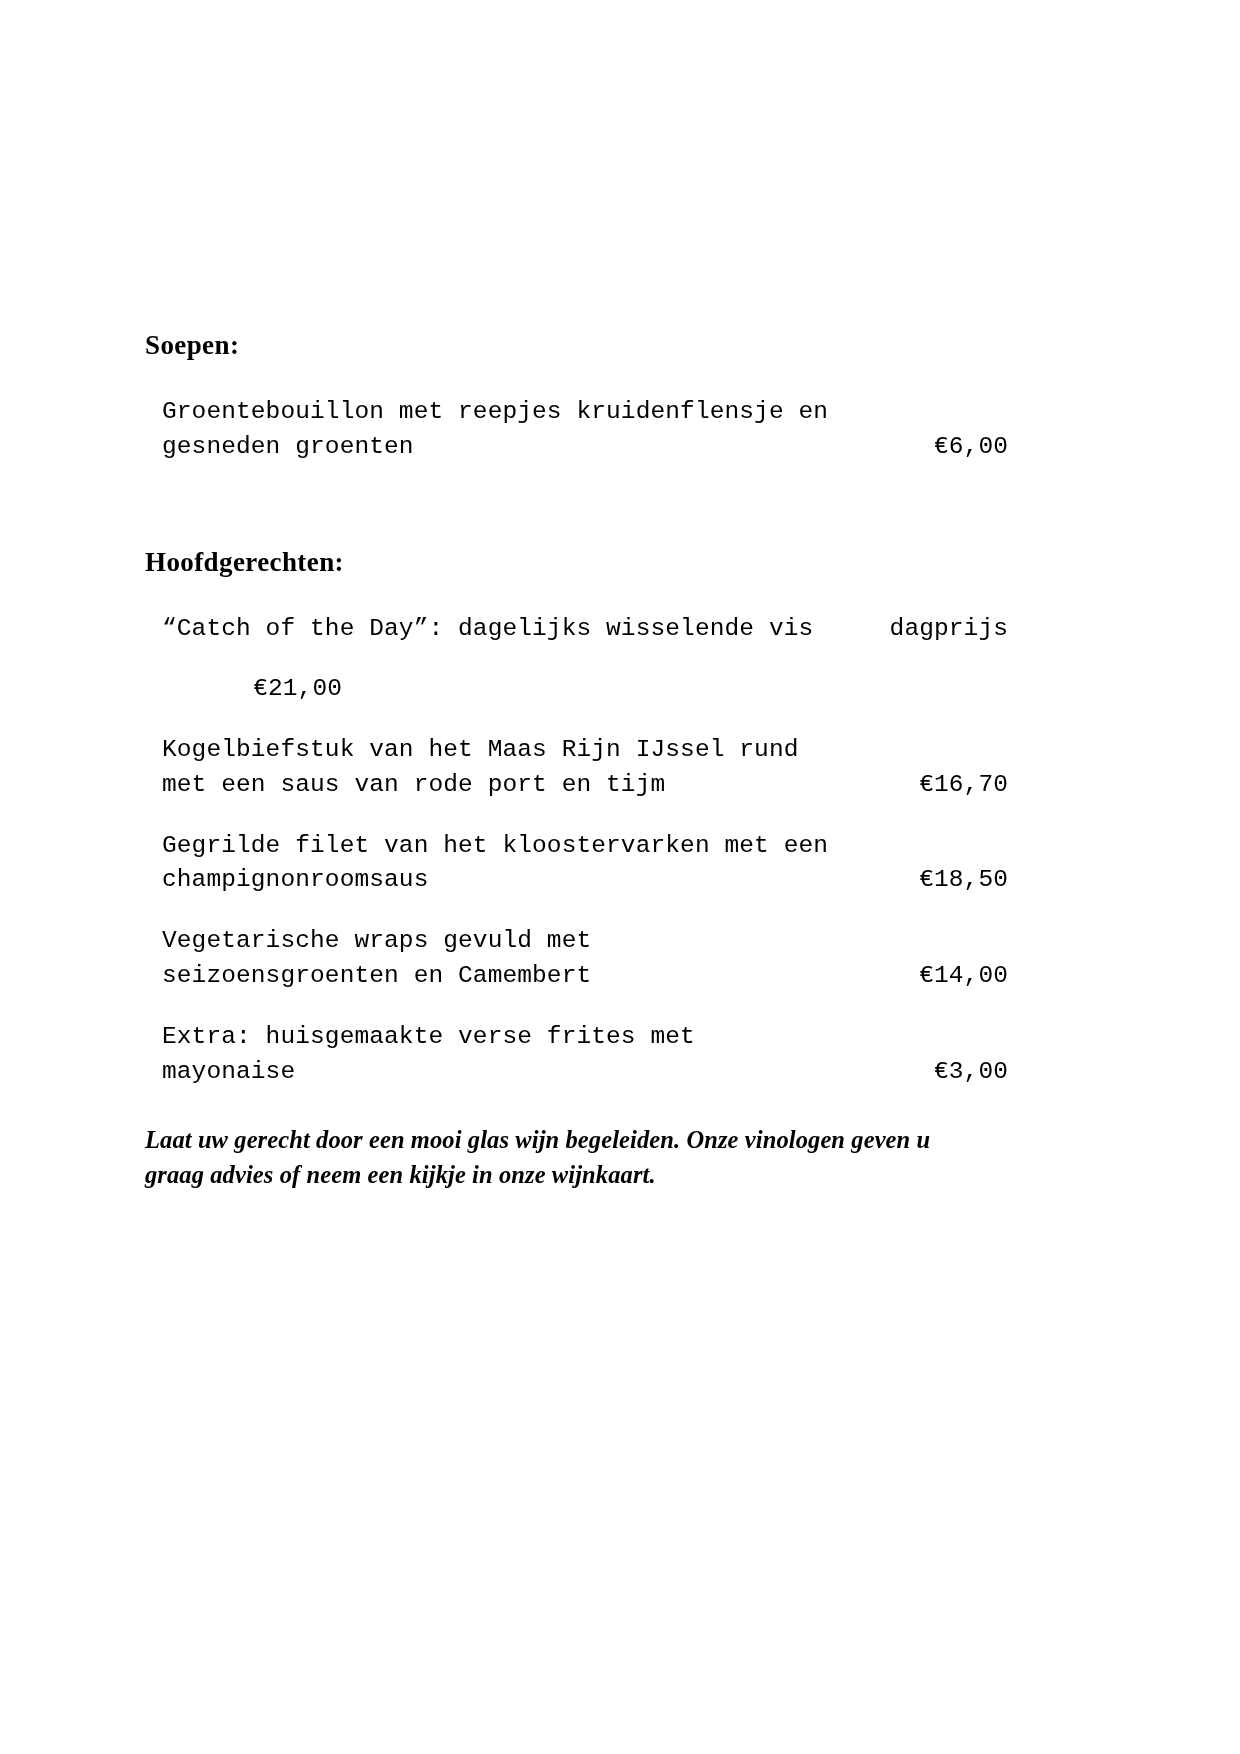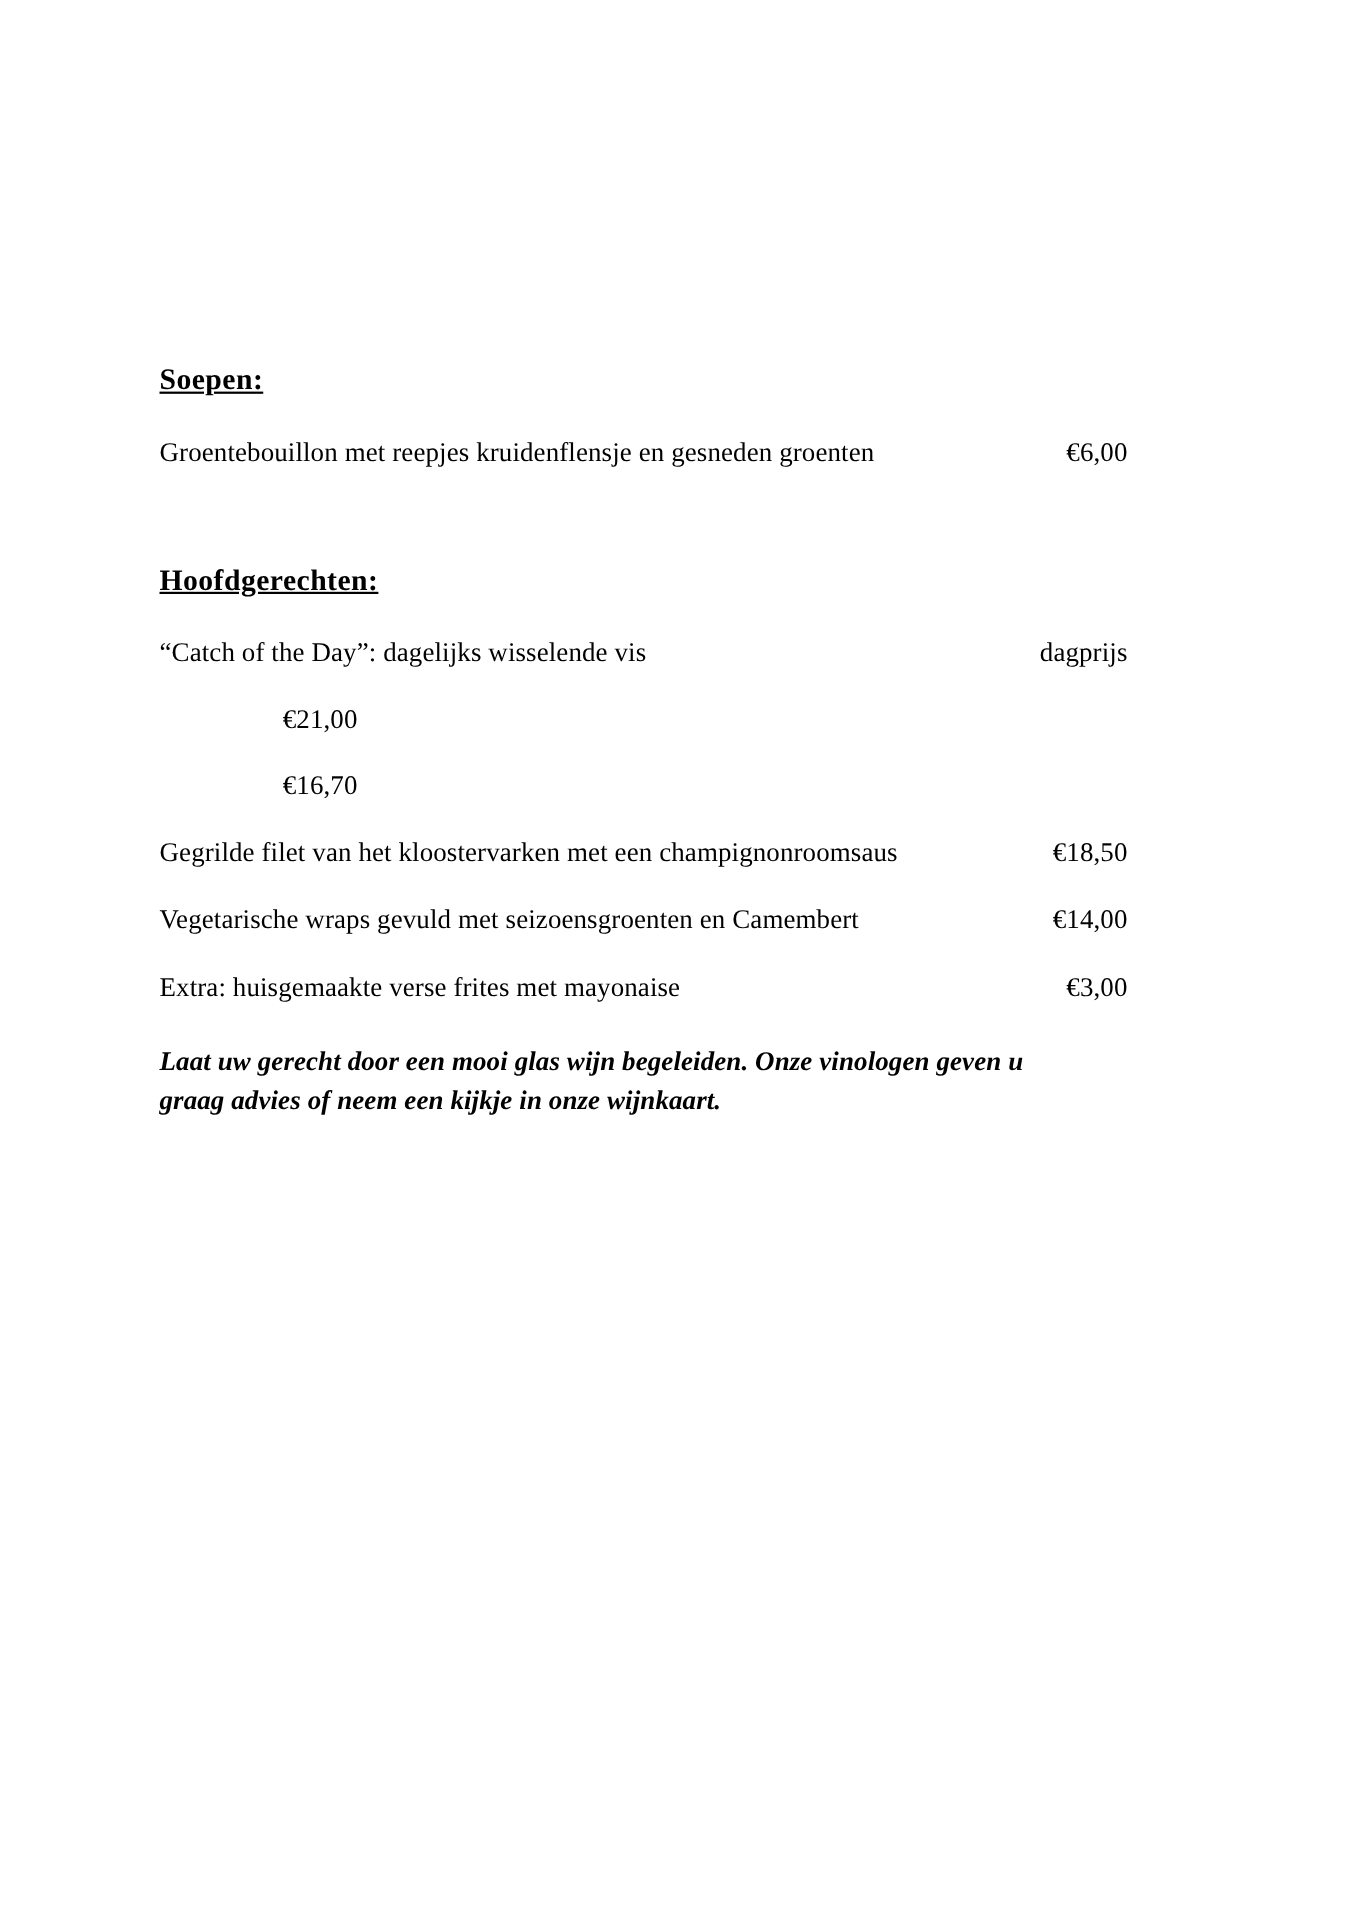--- a/index.html
+++ b/index.html
@@ -29,28 +29,28 @@
     top: 330px;
     width: 880px;
   }
   .section {
     margin-bottom: 0;
   }
   .section-title {
     font-family: "Liberation Serif", serif;
     font-size: 27px;
     font-weight: bold;
-    text-decoration: underline;
     letter-spacing: 0.4px;
     margin: 0 0 34px 0;
     padding: 0;
   }
   .items {
-    margin: 0;
+    margin: 17px;
     padding: 0;
+    font-family: Liberation Mono, monospace;
   }
   .item {
     display: flex;
     align-items: flex-end;
     margin-bottom: 26px;
   }
   .item-name {
     width: 700px;
     font-size: 24.5px;
     line-height: 1.42;
@@ -113,20 +113,21 @@
         <div class="item">
           <div class="item-name">“Catch of the Day”: dagelijks wisselende vis</div>
           <div class="item-price">dagprijs</div>
         </div>
 
         <div class="item">
           <div class="item-price">€21,00</div>
         </div>
 
         <div class="item">
+          <div class="item-name">Kogelbiefstuk van het Maas Rijn IJssel rund met een saus van rode port en tijm</div>
           <div class="item-price">€16,70</div>
         </div>
 
         <div class="item">
           <div class="item-name">Gegrilde filet van het kloostervarken met een champignonroomsaus</div>
           <div class="item-price">€18,50</div>
         </div>
 
 
         <div class="item">

